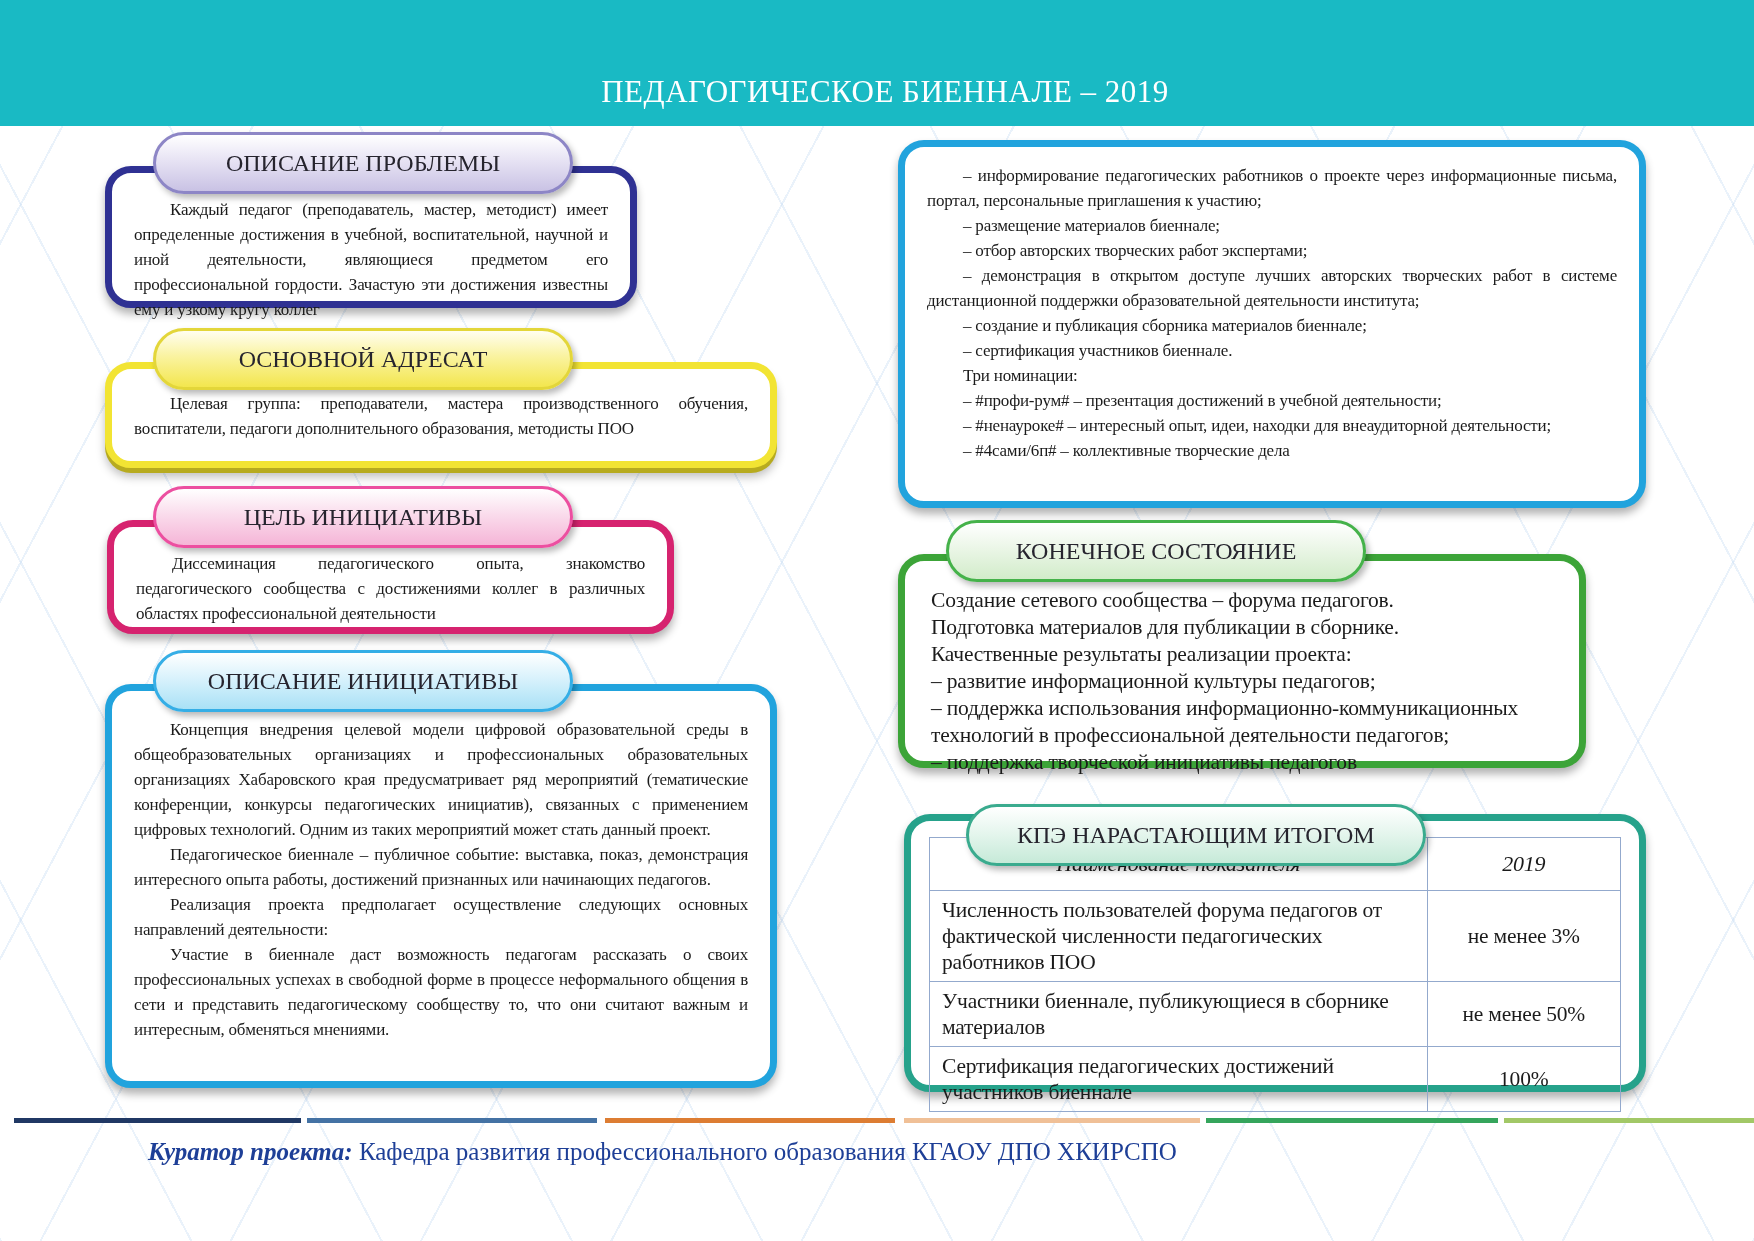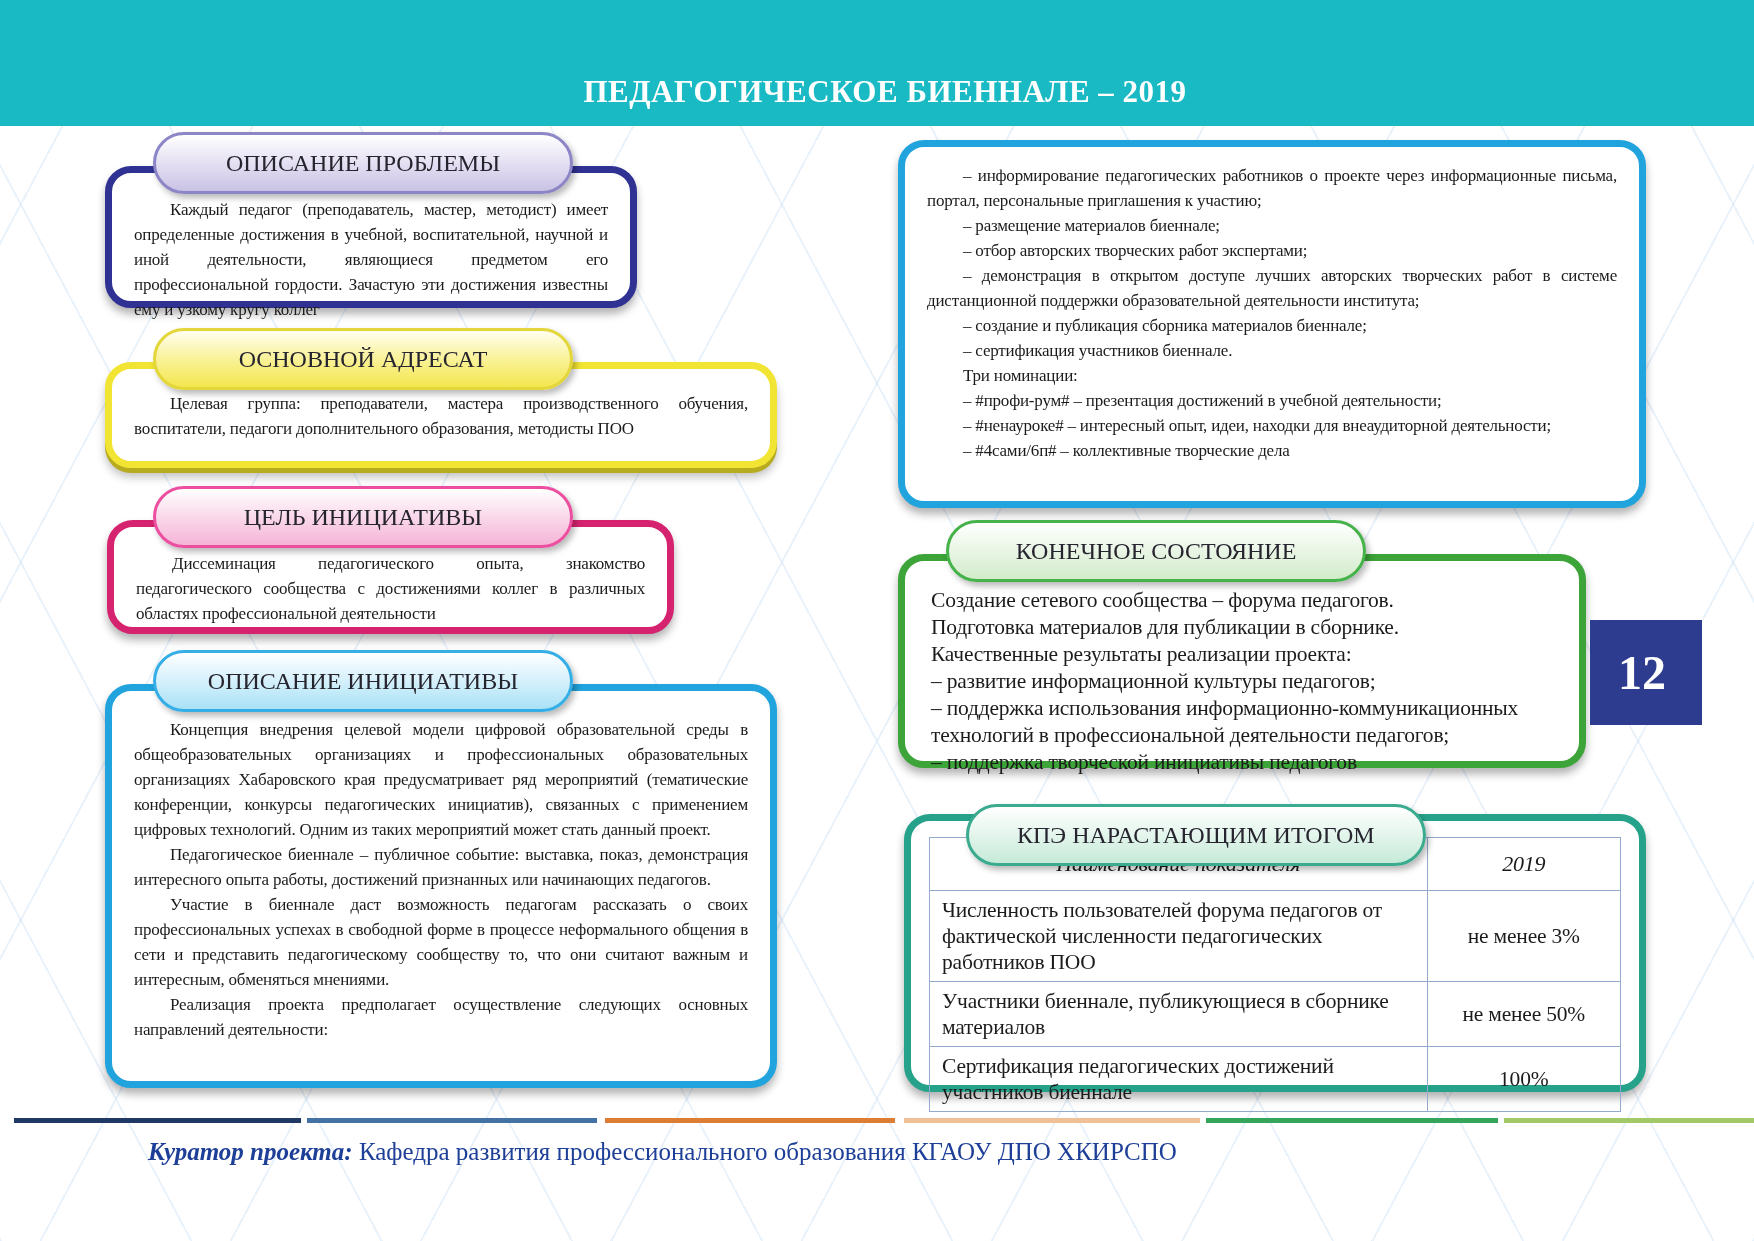--- a/index.html
+++ b/index.html
@@ -14,21 +14,21 @@
       repeating-linear-gradient(62deg, rgba(185,212,240,.30) 0 2px, transparent 2px 168px),
       repeating-linear-gradient(-62deg, rgba(185,212,240,.30) 0 2px, transparent 2px 168px);
     pointer-events:none;
   }
   
   .banner{
     position:absolute;left:0;top:0;width:1754px;height:126px;background:#19bac4;
     display:flex;align-items:flex-end;justify-content:center;
   }
   .banner h1{
-    margin:0 0 16px 16px;font-size:31px;font-weight:bold;color:#ffffff;letter-spacing:.5px;
+    margin:0 0 16px 16px;font-size:31px;font-weight:normal;color:#ffffff;letter-spacing:.5px;
   }
   
   .bodybox{
     position:absolute;background:#ffffff;border-radius:26px;
     box-shadow:0 6px 9px rgba(0,0,0,.30);
     box-sizing:border-box;
   }
   .bodybox .inner{padding:14px 22px 10px 22px;}
   p.txt{margin:0;font-size:17px;line-height:25px;text-align:justify;text-indent:36px;letter-spacing:-.2px;font-family:Liberation Serif, serif;}
   p.line{margin:0;font-size:21.5px;line-height:27px;text-align:left;letter-spacing:-.2px;}
@@ -119,22 +119,22 @@
     </div>
   </div>
 
   <div class="pill ltblue" style="left:153px;top:650px;min-width:420px;">
     <span>ОПИСАНИЕ ИНИЦИАТИВЫ</span>
   </div>
   <div class="bodybox b-cyan" style="left:105px;top:684px;width:672px;height:404px;">
     <div class="inner" style="padding-top:26px;">
       <p class="txt">Концепция внедрения целевой модели цифровой образовательной среды в общеобразовательных организациях и профессиональных образовательных организациях Хабаровского края предусматривает ряд мероприятий (тематические конференции, конкурсы педагогических инициатив), связанных с применением цифровых технологий. Одним из таких мероприятий может стать данный проект.</p>
       <p class="txt">Педагогическое биеннале – публичное событие: выставка, показ, демонстрация интересного опыта работы, достижений признанных или начинающих педагогов.</p>
+      <p class="txt">Реализация проекта предполагает осуществление следующих основных направлений деятельности:</p>
       <p class="txt">Участие в биеннале даст возможность педагогам рассказать о своих профессиональных успехах в свободной форме в процессе неформального общения в сети и представить педагогическому сообществу то, что они считают важным и интересным, обменяться мнениями.</p>
-      <p class="txt">Реализация проекта предполагает осуществление следующих основных направлений деятельности:</p>
     </div>
   </div>
 
   <div class="bodybox b-cyan" style="left:898px;top:140px;width:748px;height:368px;">
     <div class="inner" style="padding-top:16px;">
       <p class="txt">– информирование педагогических работников о проекте через информационные письма, портал, персональные приглашения к участию;</p>
       <p class="txt">– размещение материалов биеннале;</p>
       <p class="txt">– отбор авторских творческих работ экспертами;</p>
       <p class="txt">– демонстрация в открытом доступе лучших авторских творческих работ в системе дистанционной поддержки образовательной деятельности института;</p>
       <p class="txt">– создание и публикация сборника материалов биеннале;</p>
@@ -153,23 +153,20 @@
     <div class="inner" style="padding-top:26px;padding-left:26px;">
       <p class="line">Создание сетевого сообщества – форума педагогов.</p>
       <p class="line">Подготовка материалов для публикации в сборнике.</p>
       <p class="line">Качественные результаты реализации проекта:</p>
       <p class="line">– развитие информационной культуры педагогов;</p>
       <p class="line">– поддержка использования информационно-коммуникационных технологий в профессиональной деятельности педагогов;</p>
       <p class="line">– поддержка творческой инициативы педагогов</p>
     </div>
   </div>
 
-  <div class="badge">
-    <span>12</span>
-  </div>
 
   <div class="pill mint2" style="left:966px;top:804px;min-width:420px;">
     <span>КПЭ НАРАСТАЮЩИМ ИТОГОМ</span>
   </div>
   <div class="bodybox b-teal" style="left:904px;top:814px;width:742px;height:278px;">
     <table class="kpi">
       <thead>
         <tr>
           <th>Наименование показателя</th>
           <th>2019</th>

